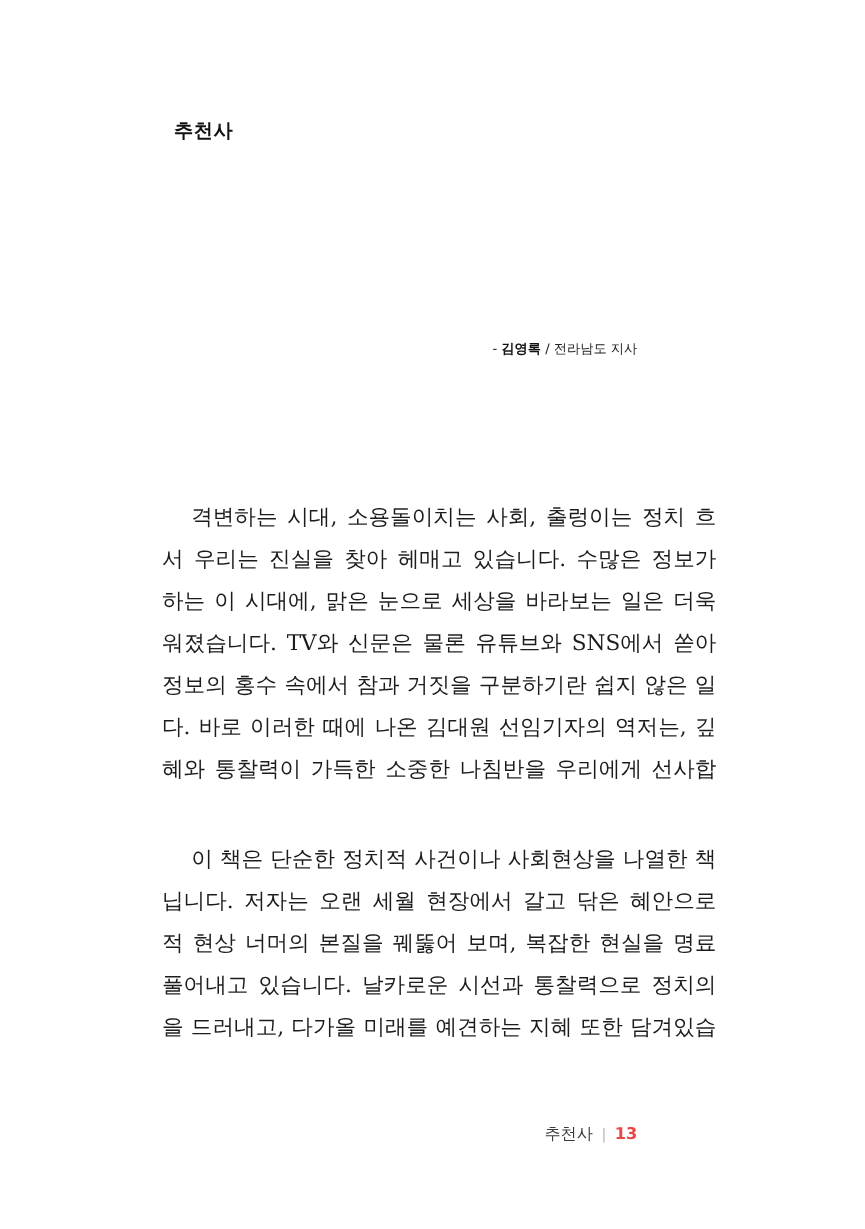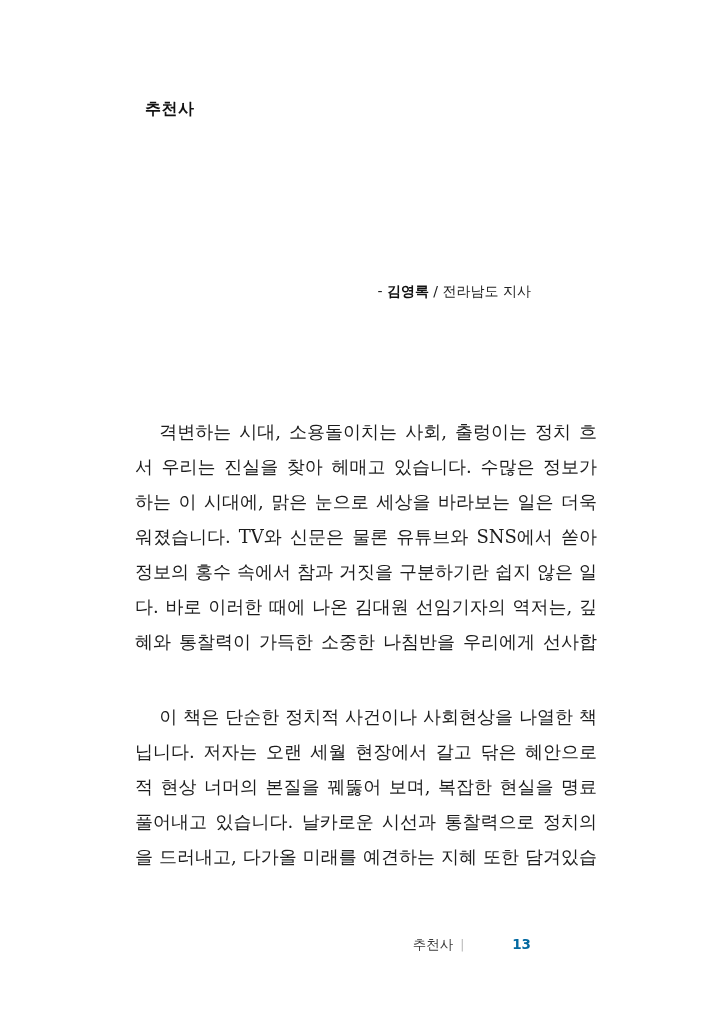--- a/index.html
+++ b/index.html
@@ -35,21 +35,21 @@
     font-weight: 500;
     color: #111111;
     letter-spacing: -0.5px;
     white-space: nowrap;
   }
   .author-line {
     position: absolute;
     right: 124px;
     top: 283px;
     font-family: "DejaVu Sans", "Liberation Sans", sans-serif;
-    font-size: 14px;
+    font-size: 11px;
     color: #222222;
     white-space: nowrap;
   }
   .author-line .author-name { font-weight: bold; color: #111111; }
   .body-text {
     position: absolute;
     left: 135px;
     top: 414px;
     width: 462px;
   }
@@ -70,21 +70,21 @@
   .footer {
     position: absolute;
     right: 124px;
     top: 936px;
     font-family: "DejaVu Sans", "Liberation Sans", sans-serif;
     font-size: 13.5px;
     color: #3a3a3a;
     white-space: nowrap;
   }
   .footer .footer-sep { color: #b5b5b5; padding: 0 7px; font-size: 12px; }
-  .footer .footer-page { font-weight: bold; color: #0369a1; margin-left: 41px; }
+  .footer .footer-page { font-weight: bold; color: #ef4444; }
 </style>
 </head>
 <body>
 
 <div class="page">
 
   <div class="section-label">추천사</div>
 
 
   <div class="author-line">

